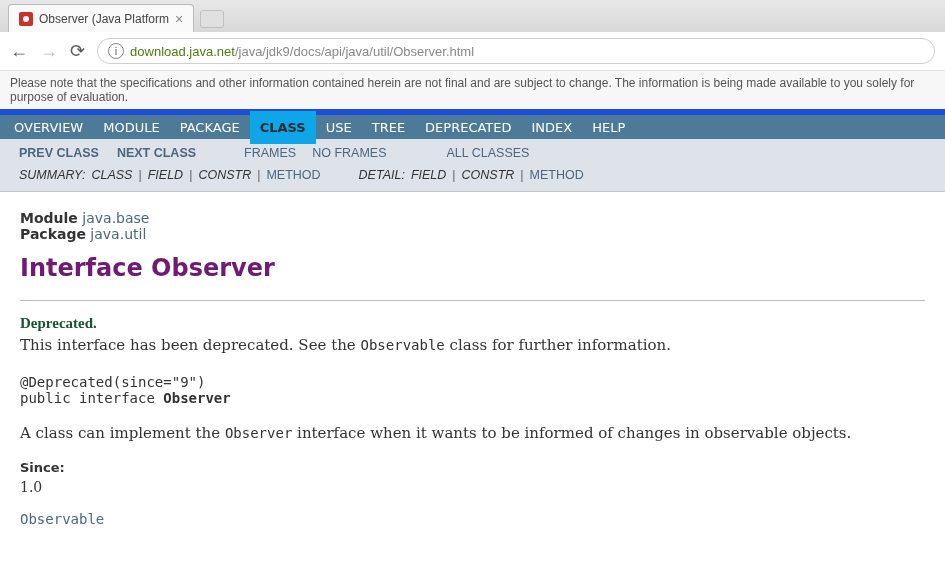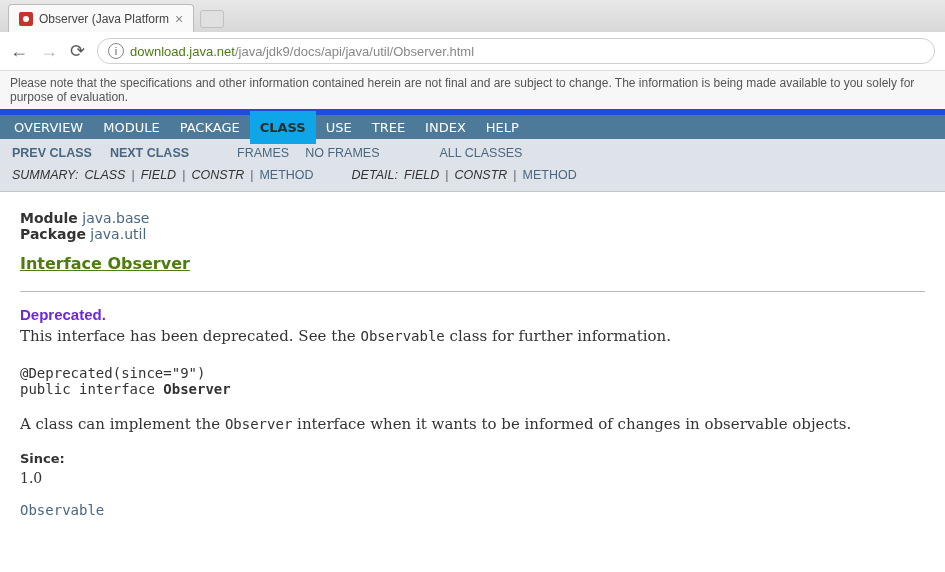--- a/index.html
+++ b/index.html
@@ -21,36 +21,36 @@
 .urlbar .info { width: 16px; height: 16px; border: 1px solid #888; border-radius: 50%; display: flex; align-items: center; justify-content: center; font-size: 11px; color: #666; }
 .urlbar .host { color: #4d7c0f; }
 .urlbar .path { color: #888; text-align: center; }
 
 .notice { background: #f7f7f7; border-bottom: 6px solid #1d4ed8; padding: 5px 10px; font-size: 12px; color: #555; }
 
 .topnav { background: #4d7a99; display: flex; align-items: center; gap: 0; padding: 4px 4px; height: 24px; }
 .topnav a { color: #fff; font-family: 'DejaVu Sans', Arial, sans-serif; font-size: 13px; text-decoration: none; padding: 9px 10px; display: inline-block; }
 .topnav a.active { background: #0ea5e9; color: #2c2c2c; font-weight: bold; }
 
-.subnav { background: #dee3e9; padding: 4px 6px 6px 12px; border-bottom: 1px solid #c5c5c5; font-size: 12.5px; }
+.subnav { background: #dee3e9; padding: 4px 6px 6px 19px; border-bottom: 1px solid #c5c5c5; font-size: 12.5px; }
 .subnav .row { display: flex; gap: 20px; align-items: center; padding: 3px 0; }
 .subnav .row.first { margin-bottom: 2px; }
 .subnav a { color: #4a6782; text-decoration: none; }
 .subnav .bold { font-weight: bold; color: #4a6782; }
 .subnav .plain { color: #333; font-style: italic; }
 .subnav .group { display: flex; gap: 6px; align-items: center; }
 .subnav .sep { color: #666; }
 
 .content { padding: 18px 20px 20px 20px; font-family: 'DejaVu Serif', Georgia, serif; color: #333; }
 .content .modline, .content .pkgline { font-family: 'DejaVu Sans', Arial, sans-serif; font-size: 14px; color: #333; }
 .content .modline b, .content .pkgline b { font-weight: bold; }
 .content .modline a, .content .pkgline a { color: #4a6782; text-decoration: none; }
-.content h1 { font-family: 'DejaVu Sans', Arial, sans-serif; font-size: 16px; font-weight: bold; color: #4d7c0f; margin: 12px 0 18px 0; text-decoration: underline; }
+.content h1 { font-family: 'DejaVu Sans', Arial, sans-serif; font-size: 24px; font-weight: bold; color: #701a75; margin: 12px 0 18px 0; }
 hr.sep { border: none; border-top: 1px solid #bbb; margin: 8px 0 14px 0; }
-.deprecated { font-family: Liberation Sans, sans-serif; font-weight: bold; font-size: 15px; color: #6d28d9; }
+.deprecated { font-family: Liberation Serif, serif; font-weight: bold; font-size: 15px; color: #14532d; }
 .deptext { font-family: 'DejaVu Serif', Georgia, serif; font-size: 15px; color: #333; margin: 4px 0 20px 0; }
 .deptext code, .desc code { font-family: 'DejaVu Sans Mono', Menlo, monospace; font-size: 14px; }
 pre.sig { font-family: 'DejaVu Sans Mono', Menlo, monospace; font-size: 14px; color: #333; margin: 0 0 18px 0; white-space: pre; }
 pre.sig b { font-weight: bold; }
 .desc { font-family: 'DejaVu Serif', Georgia, serif; font-size: 15px; margin-bottom: 18px; }
 .since-label, .seealso-label { font-family: 'DejaVu Sans', Arial, sans-serif; font-weight: bold; font-size: 13px; color: #333; }
 .since-val { font-family: 'DejaVu Serif', Georgia, serif; font-size: 14px; margin: 4px 0 16px 0; }
 .seealso-val a { font-family: 'DejaVu Sans Mono', Menlo, monospace; color: #4a6782; text-decoration: none; font-size: 14px; }
 </style>
 </head>
@@ -83,20 +83,21 @@
 
 <div class="notice">Please note that the specifications and other information contained herein are not final and are subject to change. The information is being made available to you solely for purpose of evaluation.</div>
 
 <div class="topnav">
   <a>OVERVIEW</a>
   <a>MODULE</a>
   <a>PACKAGE</a>
   <a class="active">CLASS</a>
   <a>USE</a>
   <a>TREE</a>
+  <a>DEPRECATED</a>
   <a>INDEX</a>
   <a>HELP</a>
 </div>
 
 <div class="subnav">
   <div class="row first">
     <div class="group">
       <a class="bold">PREV CLASS</a>
       <span style="width:6px"></span>
       <a class="bold">NEXT CLASS</a>

